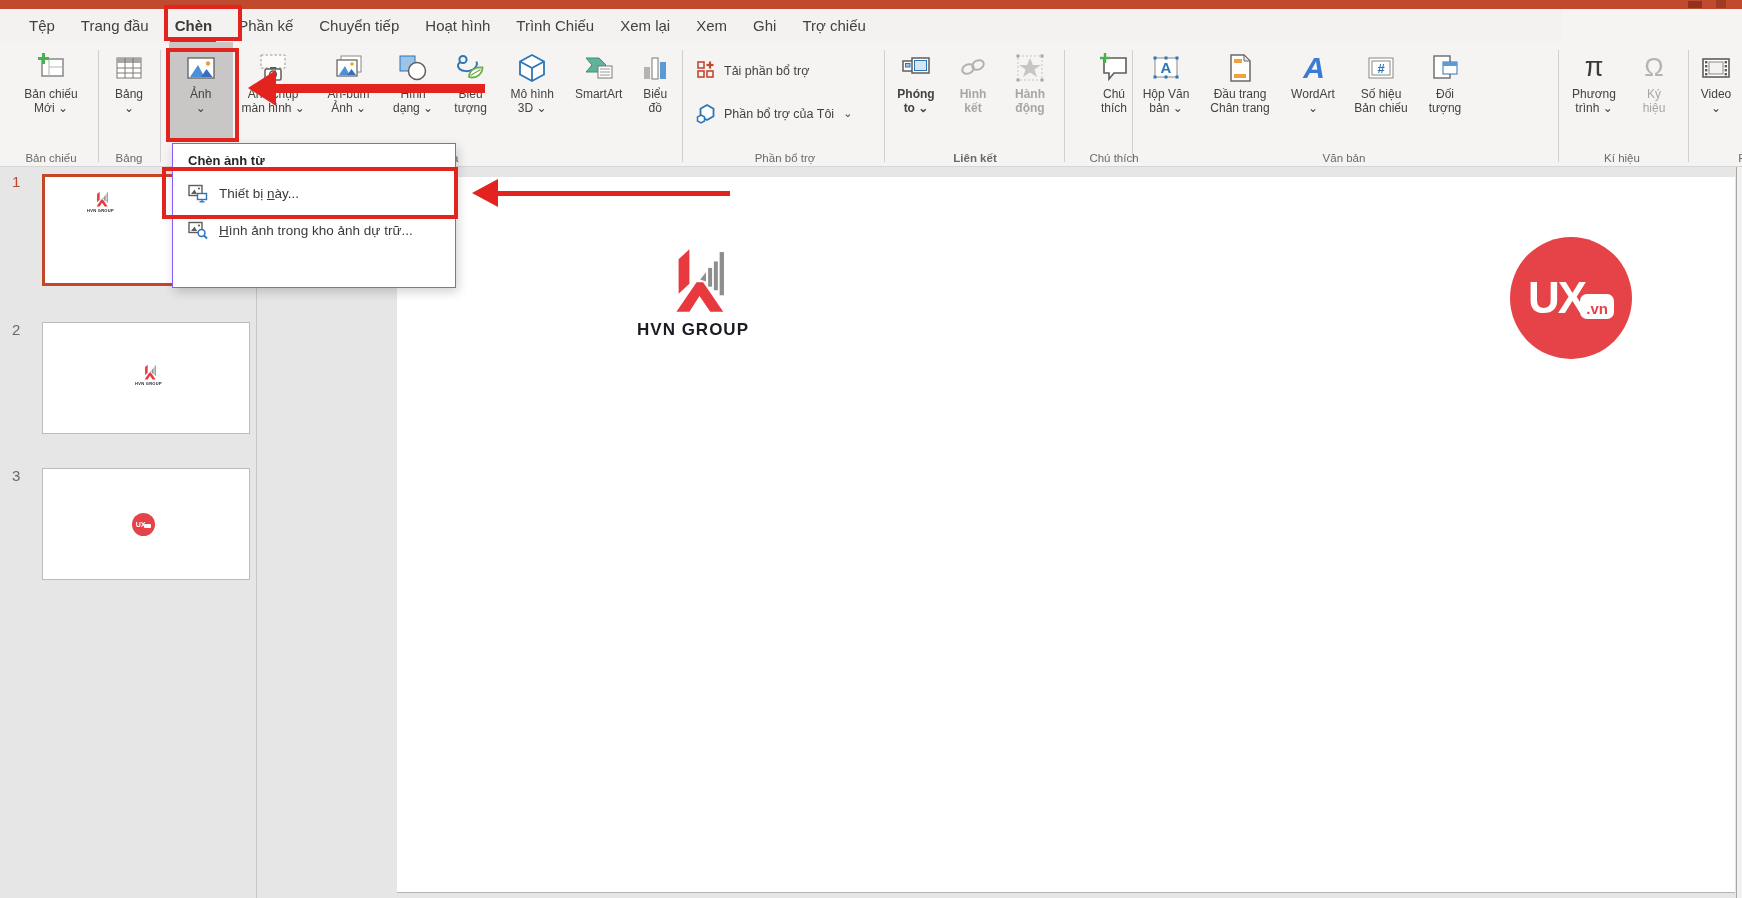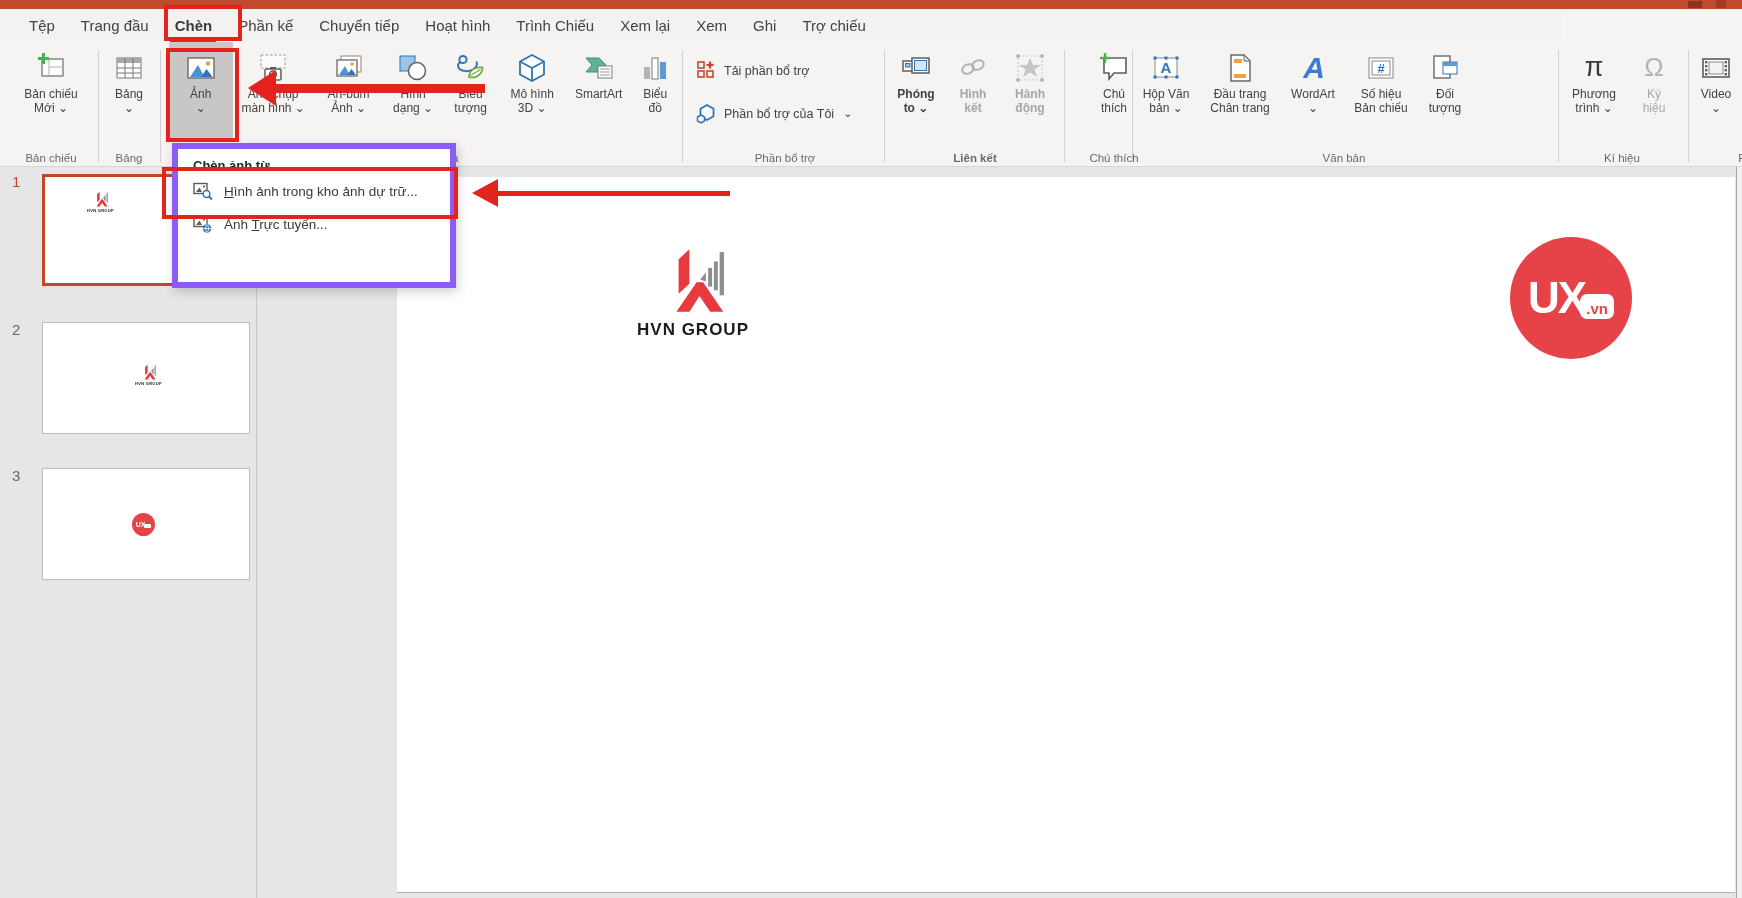--- a/index.html
+++ b/index.html
@@ -56,21 +56,21 @@
 
   
   .ux-circle{position:absolute;left:1113px;top:60px;width:122px;height:122px;border-radius:50%;background:#E64348;
              display:flex;align-items:center;justify-content:center;}
   .ux-main{color:#fff;font-size:44px;font-weight:bold;letter-spacing:-2px;}
   .ux-tag{background:#fff;color:#E64348;font-size:15px;font-weight:bold;border-radius:7px;
           padding:7px 6px 3px 6px;margin-left:-5px;margin-top:16px;line-height:1;}
 
   
   .dropdown{position:absolute;left:172px;top:143px;width:284px;height:145px;background:#fff;
-            border:6px solid #8b5cf6;box-shadow:2px 4px 10px rgba(0,0,0,.18);z-index:30;}
+            border:1px solid #8b5cf6;box-shadow:2px 4px 10px rgba(0,0,0,.18);z-index:30;}
   .dd-header{font-size:13px;font-weight:bold;color:#262626;padding:9px 0 2px 15px;}
   .dd-item{display:flex;align-items:center;padding-left:15px;font-size:13.5px;color:#3b3a39;cursor:default;}
   .dd-item .dicon{margin-right:10px;display:flex;}
   .dd-item u{text-decoration:underline;}
   .dd-item1{height:42px;margin-top:2px;}
   .dd-item2{height:33px;}
   .dd-item3{height:33px;}
 
   
   .anno{position:absolute;z-index:50;pointer-events:none;}
@@ -502,44 +502,45 @@
       <div class="ux-circle">
         <span class="ux-main">UX</span>
         <span class="ux-tag">.vn</span>
       </div>
     </div>
     <div class="scrollstrip"></div>
   </div>
 
   <div class="dropdown">
     <div class="dd-header">Chèn ảnh từ</div>
+    <div class="dd-item dd-item1">
+      <span class="dicon">
+        <svg width="21" height="19" viewBox="0 0 21 19">
+            <rect x="1" y="1.5" width="13" height="10" fill="#fff" stroke="#5f5d5b" stroke-width="1.4"></rect>
+            <path d="M3 10 L6.5 5.5 L9 10 Z" fill="#5f5d5b"></path>
+            <circle cx="11" cy="4.5" r="1.1" fill="#5f5d5b"></circle>
+            <rect x="9.5" y="9.5" width="9" height="6" fill="#fff" stroke="#2e75b6" stroke-width="1.4"></rect>
+            <line x1="14" y1="15.5" x2="14" y2="17.5" stroke="#2e75b6" stroke-width="1.4"></line>
+            <line x1="11.5" y1="17.8" x2="16.5" y2="17.8" stroke="#2e75b6" stroke-width="1.4"></line>
+          </svg>
+      </span>
+      <span><span>Thiết bị </span><u>n</u><span>ày...</span></span>
+    </div>
     <div class="dd-item dd-item2">
       <span class="dicon">
         <svg width="21" height="19" viewBox="0 0 21 19">
             <rect x="1" y="1.5" width="13" height="10" fill="#fff" stroke="#5f5d5b" stroke-width="1.4"></rect>
             <path d="M3 10 L6.5 5.5 L9 10 Z" fill="#5f5d5b"></path>
             <circle cx="11" cy="4.5" r="1.1" fill="#5f5d5b"></circle>
             <circle cx="13.5" cy="12" r="3.4" fill="#fff" stroke="#2e75b6" stroke-width="1.5"></circle>
             <line x1="16" y1="14.5" x2="19" y2="17.5" stroke="#2e75b6" stroke-width="1.8"></line>
           </svg>
       </span>
       <span><span></span><u>H</u><span>ình ảnh trong kho ảnh dự trữ...</span></span>
     </div>
-    <div class="dd-item dd-item3">
-      <span class="dicon">
-        <svg width="21" height="19" viewBox="0 0 21 19">
-            <rect x="1" y="1.5" width="13" height="10" fill="#fff" stroke="#5f5d5b" stroke-width="1.4"></rect>
-            <path d="M3 10 L6.5 5.5 L9 10 Z" fill="#5f5d5b"></path>
-            <circle cx="11" cy="4.5" r="1.1" fill="#5f5d5b"></circle>
-            <circle cx="14" cy="13.5" r="4.2" fill="#2e75b6"></circle>
-            <path d="M10.2 13.5 H17.8 M14 9.7 C12 11 12 16 14 17.3 C16 16 16 11 14 9.7" fill="none" stroke="#fff" stroke-width="0.9"></path>
-          </svg>
-      </span>
-      <span><span>Ảnh </span><u>T</u><span>rực tuyến...</span></span>
-    </div>
   </div>
 
   <div class="anno anno-box" style="left:164px;top:5px;width:78px;height:36px;"></div>
   <div class="anno anno-box" style="left:166px;top:48px;width:73px;height:94px;"></div>
   <div class="anno anno-box" style="left:162px;top:167px;width:296px;height:52px;"></div>
 
   <div class="anno arrow" style="left:248px;top:70px;width:237px;height:36px;">
     <div class="head" style="top:0;border-width:18px 28px 18px 0;border-right-color:#E3231E;"></div>
     <div class="bar" style="left:26px;top:13.5px;width:211px;height:9px;"></div>
   </div>

